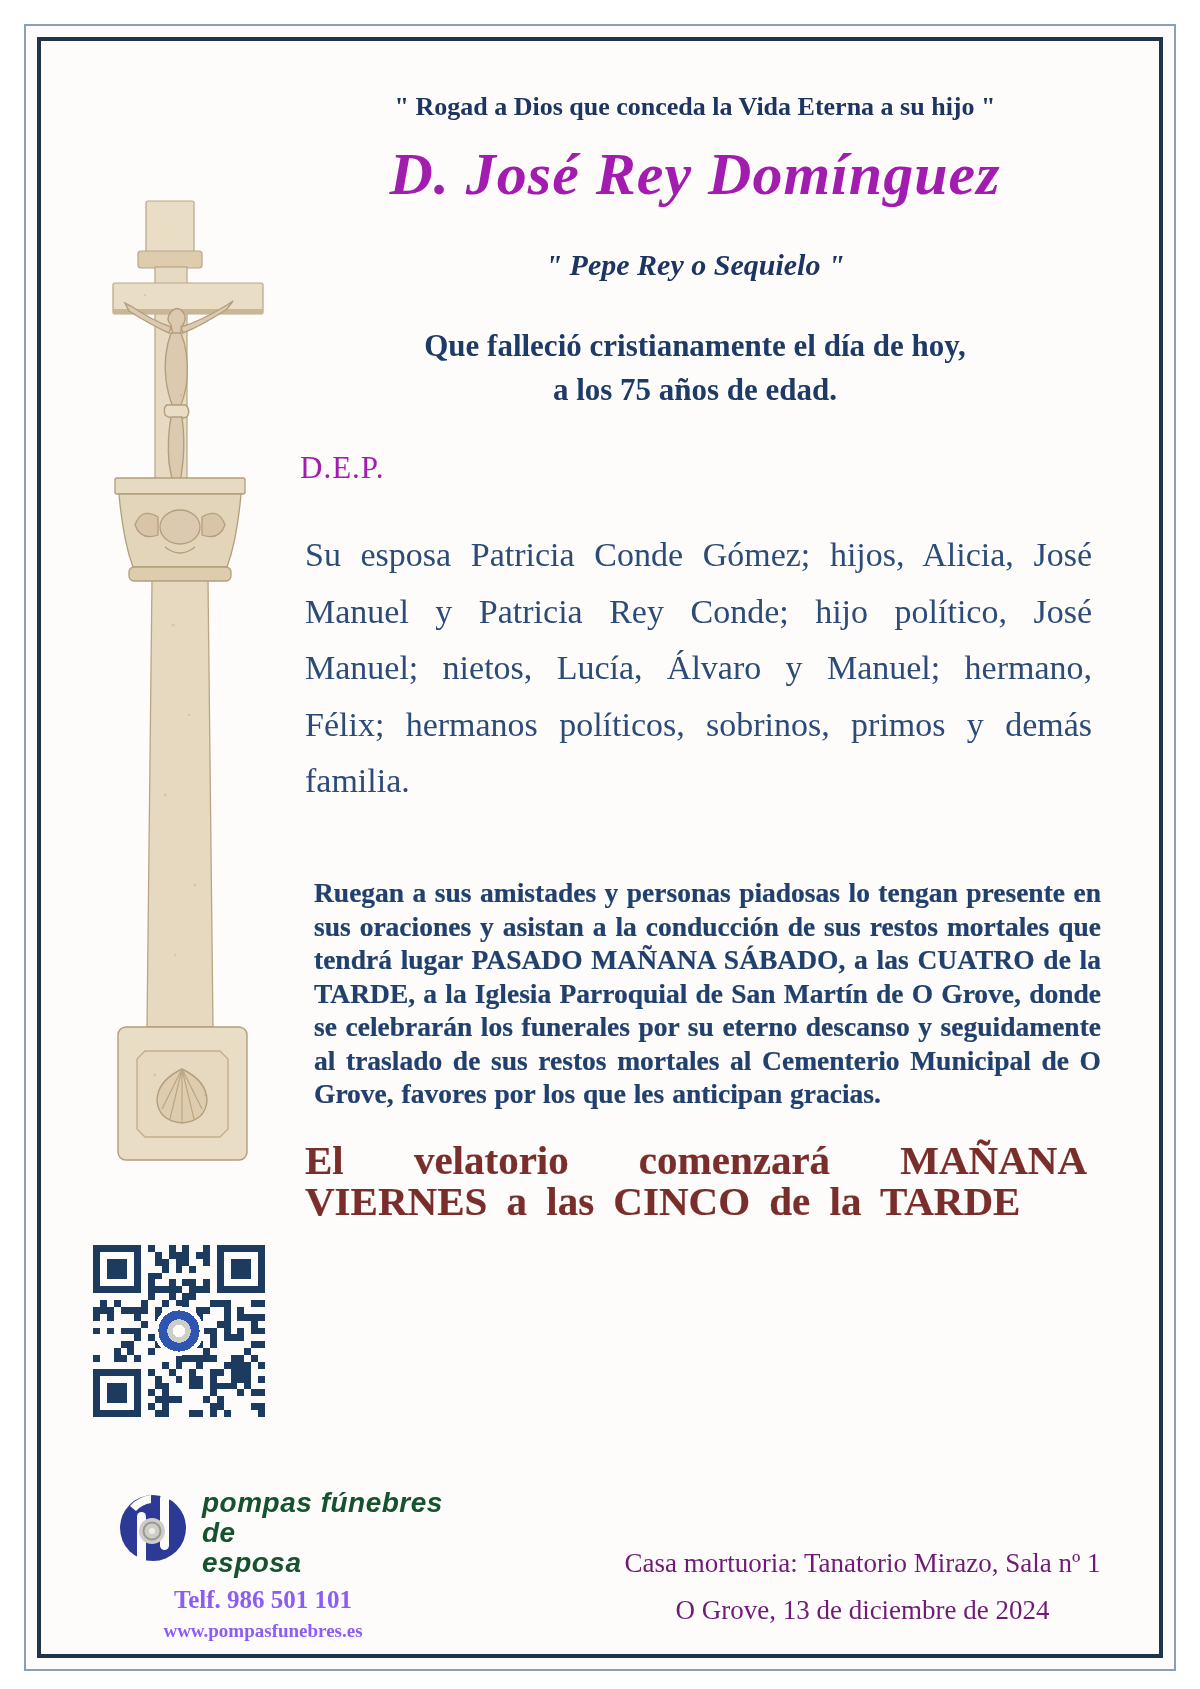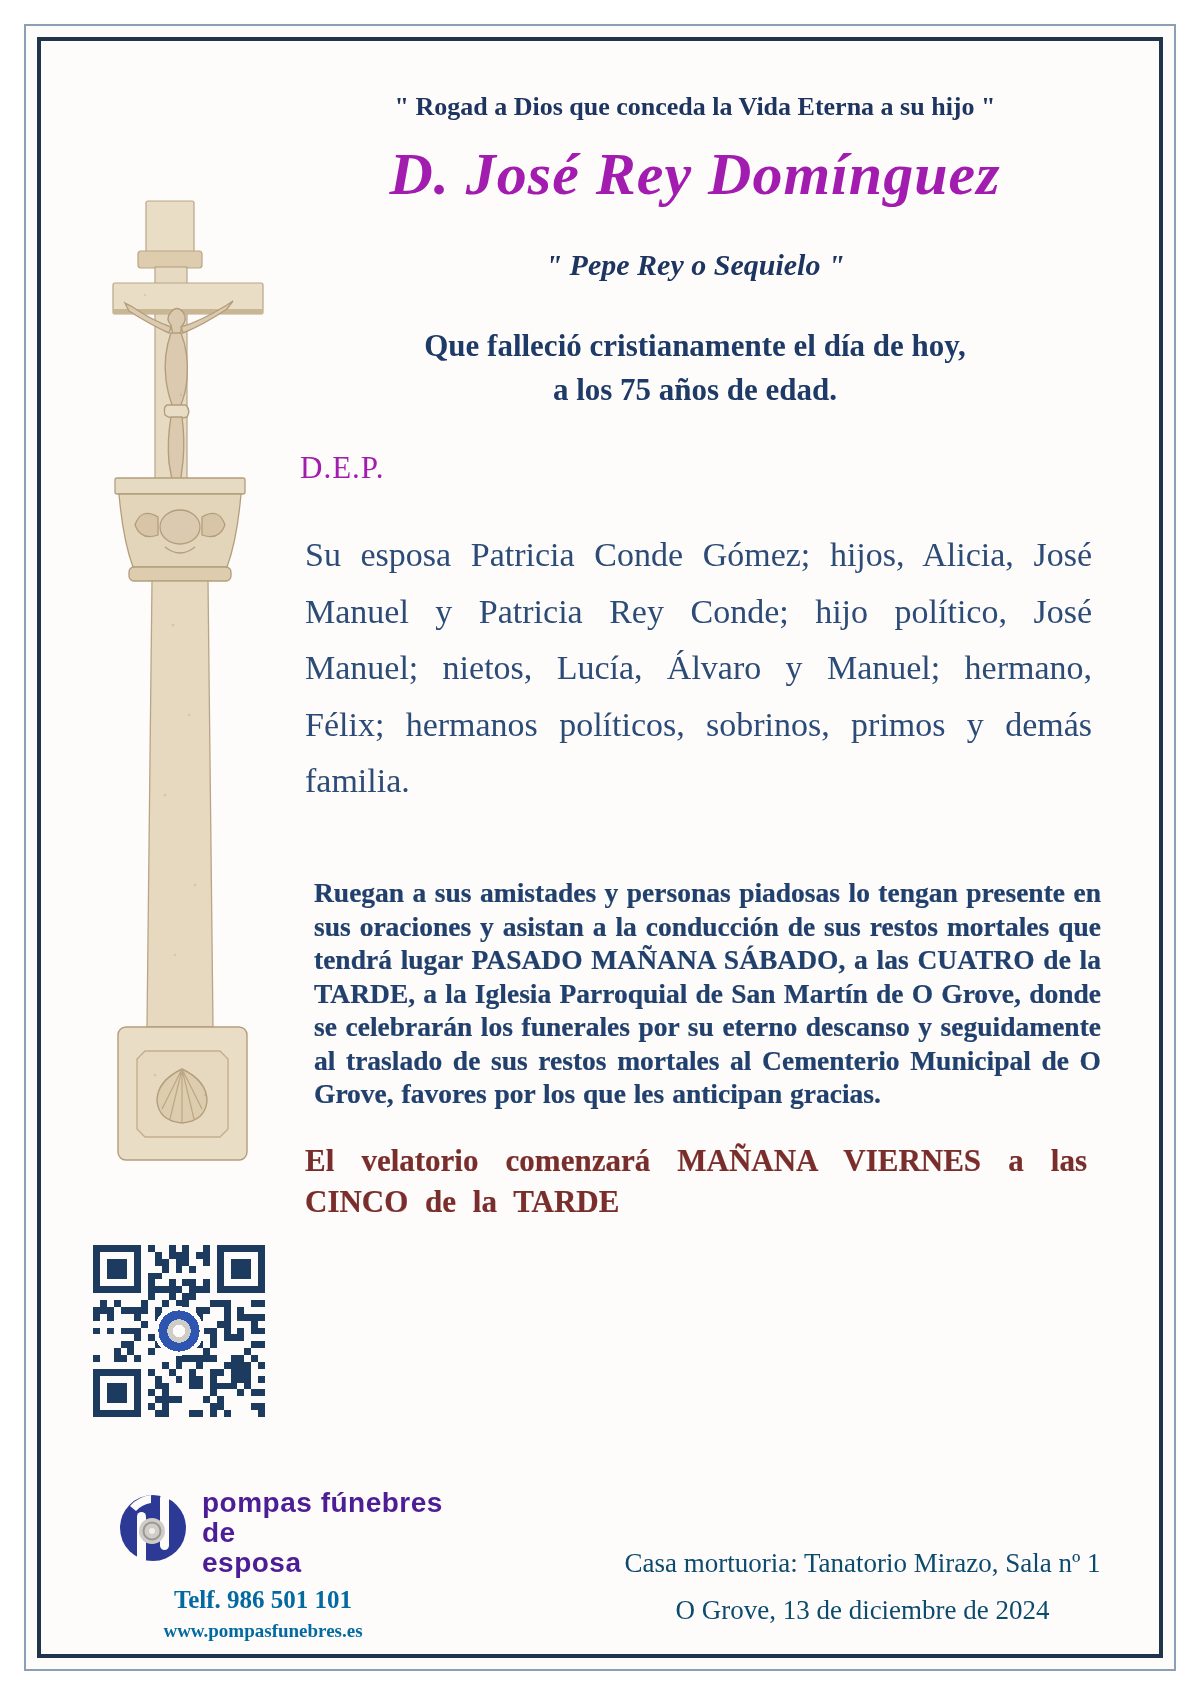--- a/index.html
+++ b/index.html
@@ -7,32 +7,32 @@
   .frame-outer{position:absolute;left:24px;top:24px;width:1148px;height:1643px;border:2px solid #8ba0b6;background:#fdfcfa;}
   .frame-inner{position:absolute;left:11px;top:11px;right:11px;bottom:11px;border:4px solid #20354b;}
   .abs{position:absolute;}
   .quote-top{left:300px;top:92px;width:790px;text-align:center;font-size:26px;font-weight:bold;color:#1d3560;}
   .deceased-name{left:280px;top:140px;width:830px;text-align:center;font-size:60px;font-weight:bold;font-style:italic;color:#a21caf;letter-spacing:1px;}
   .nickname{left:300px;top:248px;width:790px;text-align:center;font-size:30px;font-weight:bold;font-style:italic;color:#1d3560;}
   .death-lines{left:300px;top:324px;width:790px;text-align:center;font-size:31px;color:#1e3a66;line-height:44px;font-weight:bold;}
   .dep{left:300px;top:450px;width:790px;text-align:left;font-size:31px;color:#a21caf;letter-spacing:1px;}
   .family-par{left:305px;top:527px;width:787px;font-size:34px;color:#2c4b77;line-height:56.5px;text-align:justify;word-spacing:7px;}
   .notice-par{left:314px;top:876px;width:787px;font-size:27.5px;color:#21406d;line-height:33.5px;text-align:justify;word-spacing:1px;font-weight:bold;-webkit-text-stroke:0.2px;}
-  .wake-par{left:305px;top:1140px;width:782px;font-size:31px;color:#7a2e2c;line-height:41px;text-align:justify;word-spacing:9px;font-weight:bold;-webkit-text-stroke:0.2px;}
+  .wake-par{left:305px;top:1140px;width:782px;font-size:41px;color:#7a2e2c;line-height:41px;text-align:justify;word-spacing:9px;font-weight:bold;-webkit-text-stroke:0.2px;}
   .qr-box{left:93px;top:1245px;width:172px;height:172px;}
   .qr-box svg{width:100%;height:100%;display:block;}
   .crucifix-box{left:85px;top:195px;width:190px;height:975px;}
   .crucifix-box svg{width:100%;height:100%;display:block;}
   .brand-row{left:118px;top:1488px;width:400px;height:90px;}
   .brand-logo{position:absolute;left:0;top:2px;width:70px;height:82px;}
-  .brand-text{position:absolute;left:84px;top:0;font-family:"Liberation Sans",sans-serif;color:#4c1d95;font-size:28px;line-height:30px;font-weight:bold;letter-spacing:0.5px;}
-  .contact{left:108px;width:310px;text-align:center;color:#0369a1;}
+  .brand-text{position:absolute;left:84px;top:0;font-family:"Liberation Sans",sans-serif;color:#14532d;font-size:28px;line-height:30px;font-weight:bold;letter-spacing:0.5px;font-style:italic;}
+  .contact{left:108px;width:310px;text-align:center;color:#8b5cf6;}
   .phone{top:1586px;font-size:25px;font-weight:bold;}
   .website{top:1620px;font-size:19px;font-weight:bold;}
-  .mortuary-block{left:590px;top:1540px;width:545px;text-align:center;color:#0c4a6e;font-size:27px;line-height:47px;}
+  .mortuary-block{left:590px;top:1540px;width:545px;text-align:center;color:#701a75;font-size:27px;line-height:47px;}
 </style>
 </head>
 <body>
 
 <div class="frame-outer">
   <div class="frame-inner"></div>
 </div>
 
 <div class="abs crucifix-box">
   <svg viewBox="0 0 190 975">

